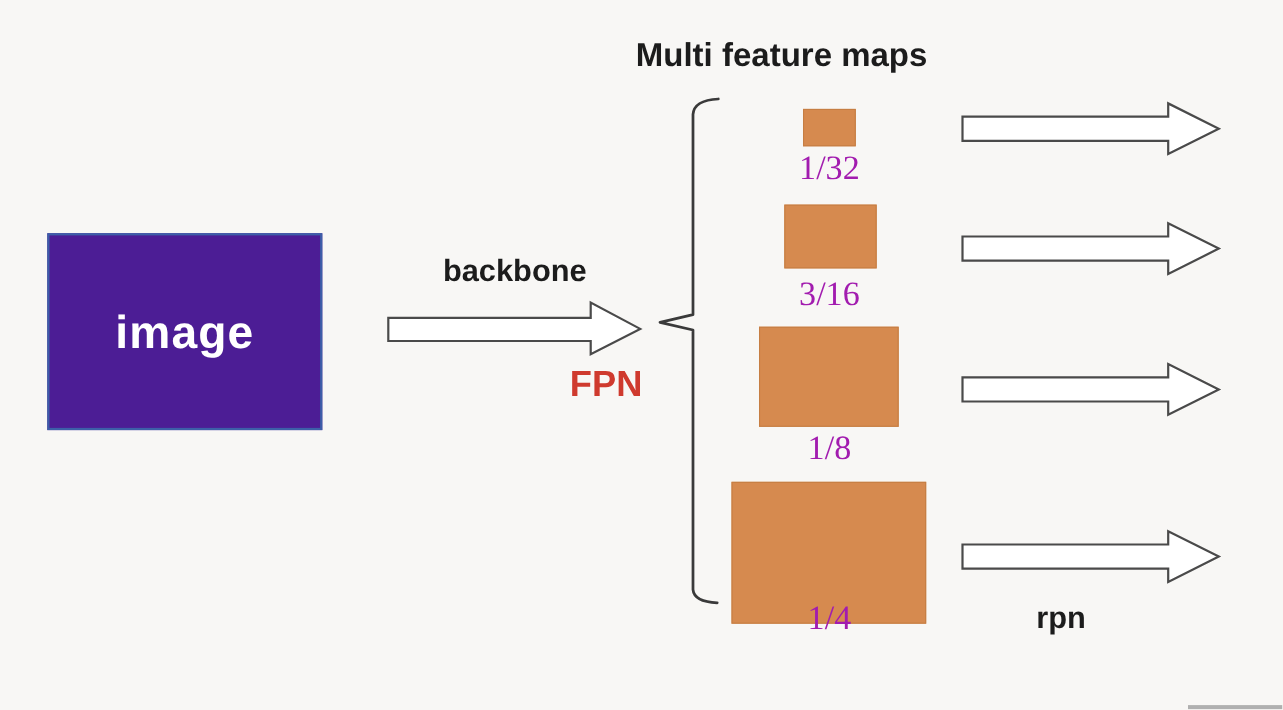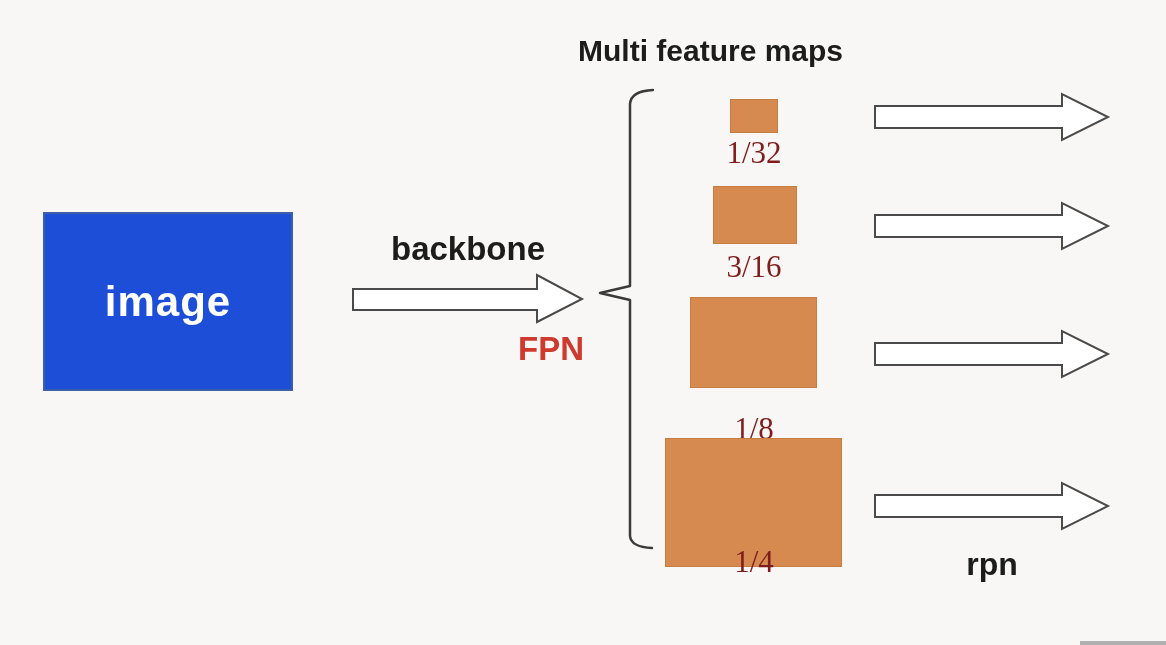--- a/index.html
+++ b/index.html
@@ -14,39 +14,39 @@
     height: 645px;
     background: #f8f7f5;
     overflow: hidden;
   }
   .abs { position: absolute; }
 
   
   .image-box {
     left: 43px; top: 212px;
     width: 250px; height: 179px;
-    background: #1d4ed8;
+    background: #4c1d95;
     border: 2px solid #3d5fa8;
     box-sizing: border-box;
     display: flex;
     align-items: center;
     justify-content: center;
   }
   .image-box span {
     color: #ffffff;
     font-size: 42px;
     font-weight: bold;
     letter-spacing: 1px;
   }
 
   
   .backbone-label {
     left: 352px; top: 230px; width: 232px;
     text-align: center;
-    font-size: 33px;
+    font-size: 28px;
     font-weight: bold;
     color: #1c1c1c;
   }
   .fpn-label {
     left: 352px; top: 330px; width: 232px;
     text-align: right;
     font-size: 33px;
     font-weight: bold;
     color: #cf3a2e;
   }
@@ -69,26 +69,26 @@
   .fm1 { left: 730px; top:  99px; width:  48px; height:  34px; }
   .fm2 { left: 713px; top: 186px; width:  84px; height:  58px; }
   .fm3 { left: 690px; top: 297px; width: 127px; height:  91px; }
   .fm4 { left: 665px; top: 438px; width: 177px; height: 129px; }
 
   .fm-label {
     left: 704px; width: 100px;
     text-align: center;
     font-family: "Liberation Serif", serif;
     font-size: 31px;
-    color: #7f1d1d;
+    color: #a21caf;
     line-height: 34px;
   }
   .fml1 { top: 136px; }
   .fml2 { top: 250px; }
-  .fml3 { top: 412px; }
+  .fml3 { top: 390px; }
   .fml4 { top: 545px; }
 
   
   .mid-arrow  { left: 350px; top: 272px; }
   .out-arrow1 { left: 872px; top:  91px; }
   .out-arrow2 { left: 872px; top: 200px; }
   .out-arrow3 { left: 872px; top: 328px; }
   .out-arrow4 { left: 872px; top: 480px; }
   .arrow-poly {
     fill: #ffffff;
@@ -102,22 +102,22 @@
   .brace path {
     fill: none;
     stroke: #3a3a3a;
     stroke-width: 2.5;
     stroke-linecap: round;
     stroke-linejoin: round;
   }
 
   .rpn-label {
     left: 942px; top: 546px; width: 100px;
-    text-align: center;
-    font-size: 32px;
+    text-align: left;
+    font-size: 28px;
     font-weight: bold;
     color: #1c1c1c;
   }
 
   
   .corner-bar {
     left: 1080px; top: 641px;
     width: 86px; height: 4px;
     background: #b0b0b0;
   }

